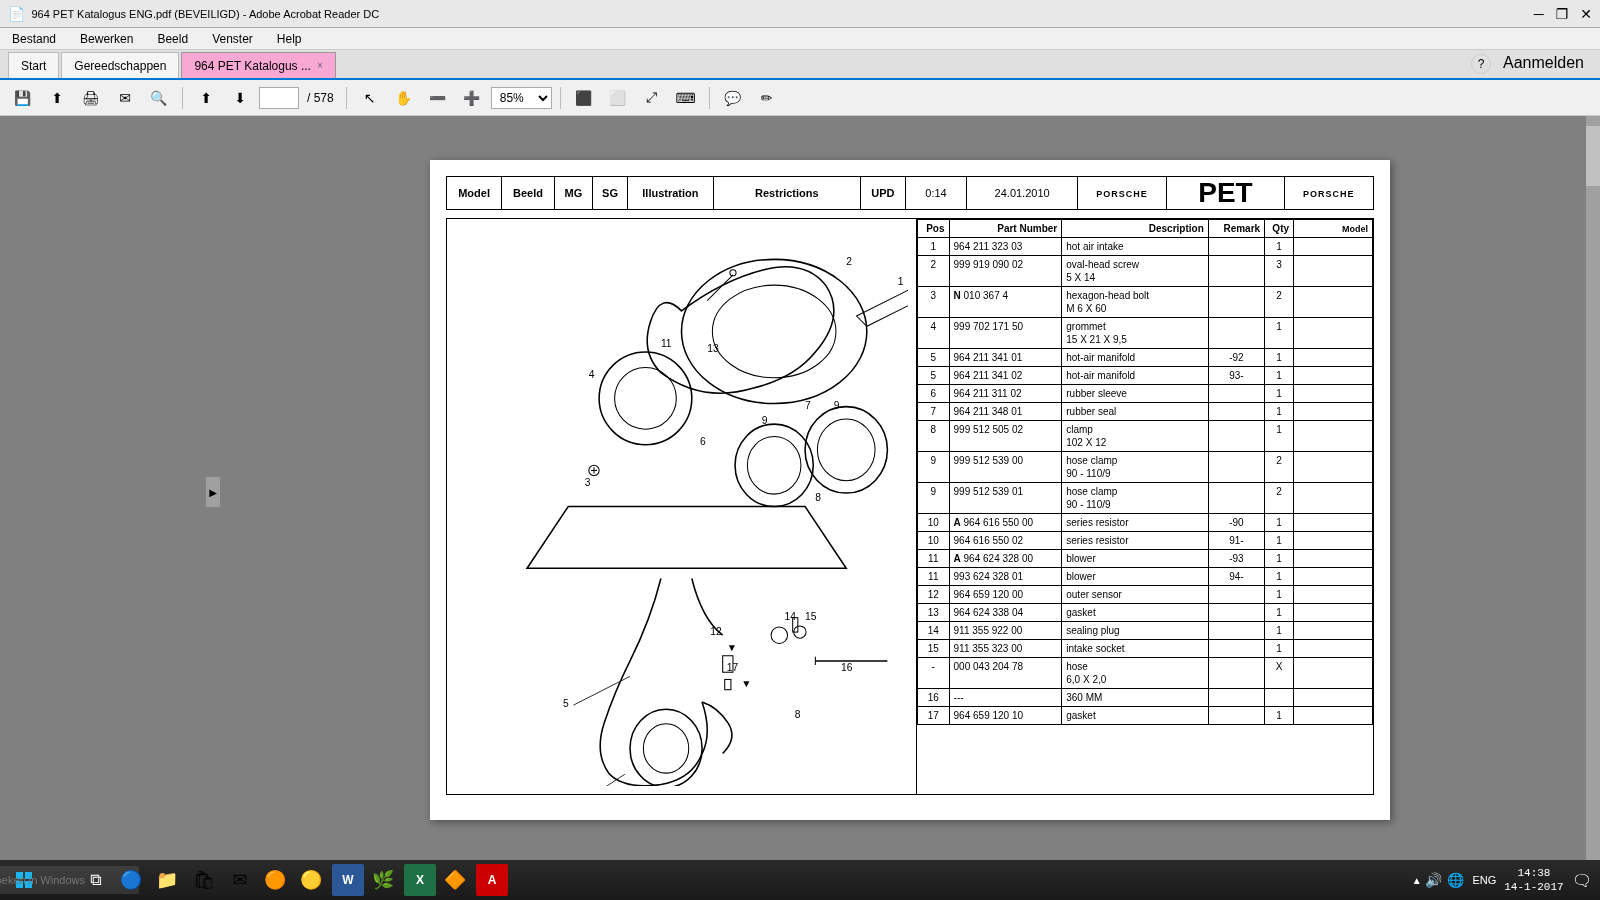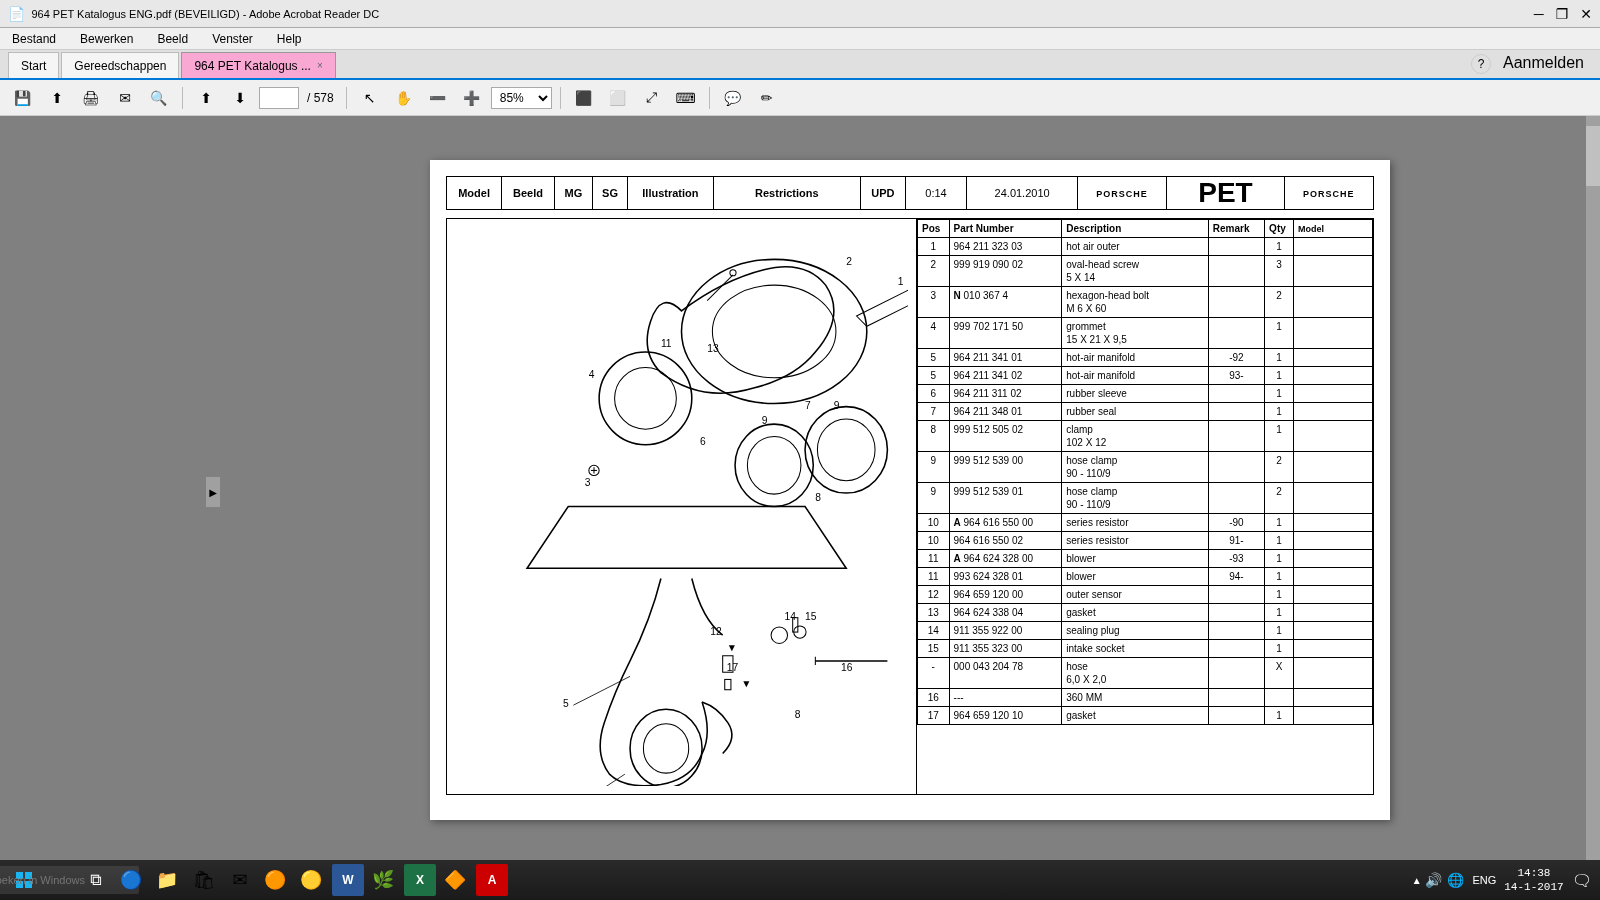--- a/index.html
+++ b/index.html
@@ -217,21 +217,21 @@
     }
     #parts-table {
       width: 100%;
       border-collapse: collapse;
       font-size: 10px;
     }
     #parts-table th {
       border: 1px solid #000;
       padding: 3px 4px;
       background: #fff;
-      text-align: left;
+      text-align: right;
       font-weight: bold;
     }
     #parts-table td {
       border: 1px solid #000;
       padding: 2px 4px;
       vertical-align: top;
       line-height: 1.3;
     }
     #parts-table tr:first-child td { border-top: none; }
     .pos-col { width: 28px; text-align: center; }
@@ -511,21 +511,21 @@
                 <th class="desc-col">Description</th>
                 <th class="remark-col">Remark</th>
                 <th class="qty-col">Qty</th>
                 <th class="model-col">Model</th>
               </tr>
             </thead>
             <tbody id="parts-tbody">
                 <tr>
     <td class="pos-col">1</td>
     <td class="part-col">964 211 323 03</td>
-    <td class="desc-col">hot air outer</td>
+    <td class="desc-col">hot air intake</td>
     <td class="remark-col"></td>
     <td class="qty-col">1</td>
     <td class="model-col"></td>
   </tr>
                 <tr>
     <td class="pos-col">2</td>
     <td class="part-col">999 919 090 02</td>
     <td class="desc-col">oval-head screw<br>5 X 14</td>
     <td class="remark-col"></td>
     <td class="qty-col">3</td>

